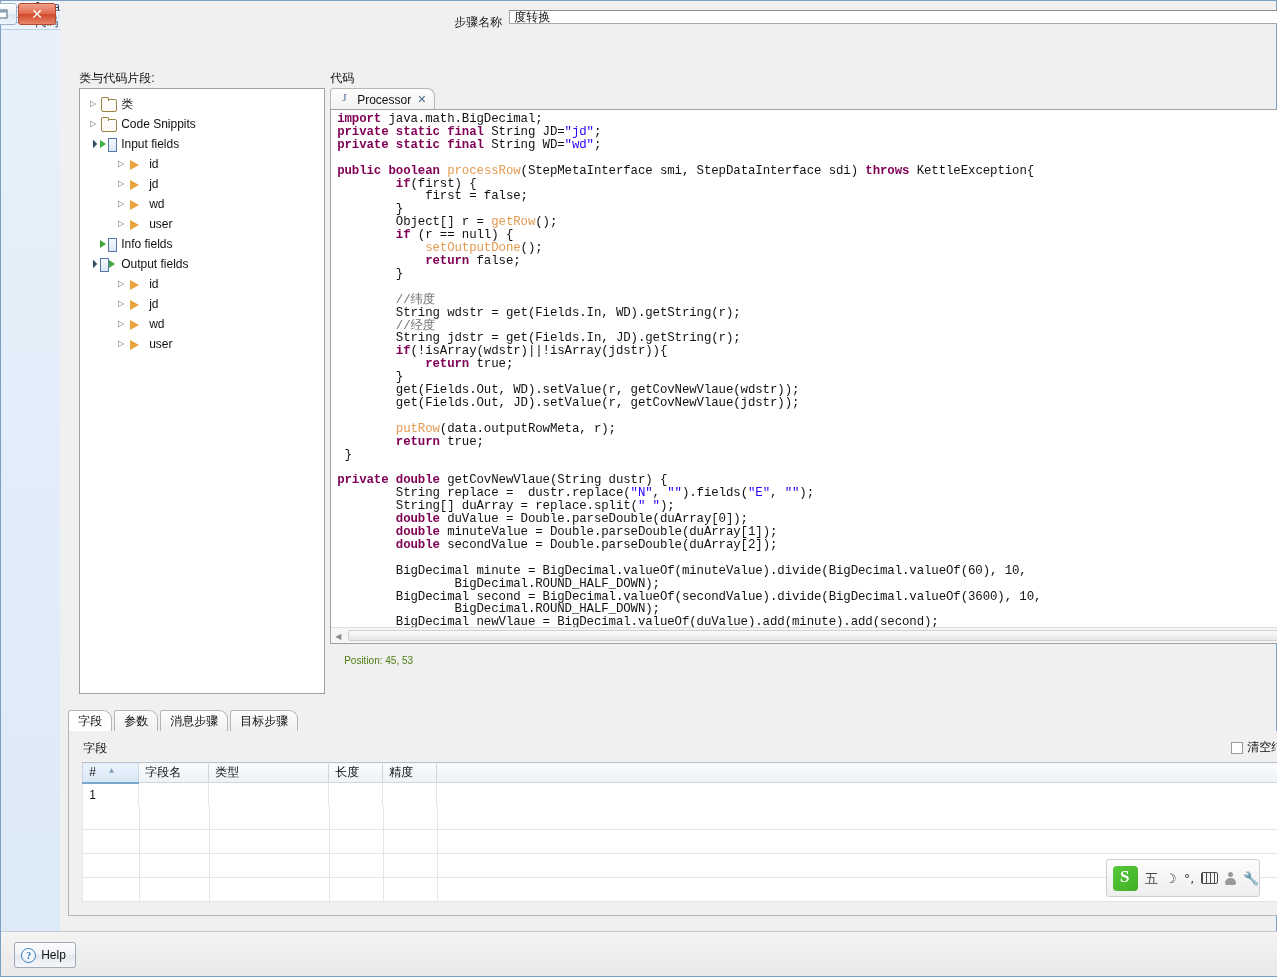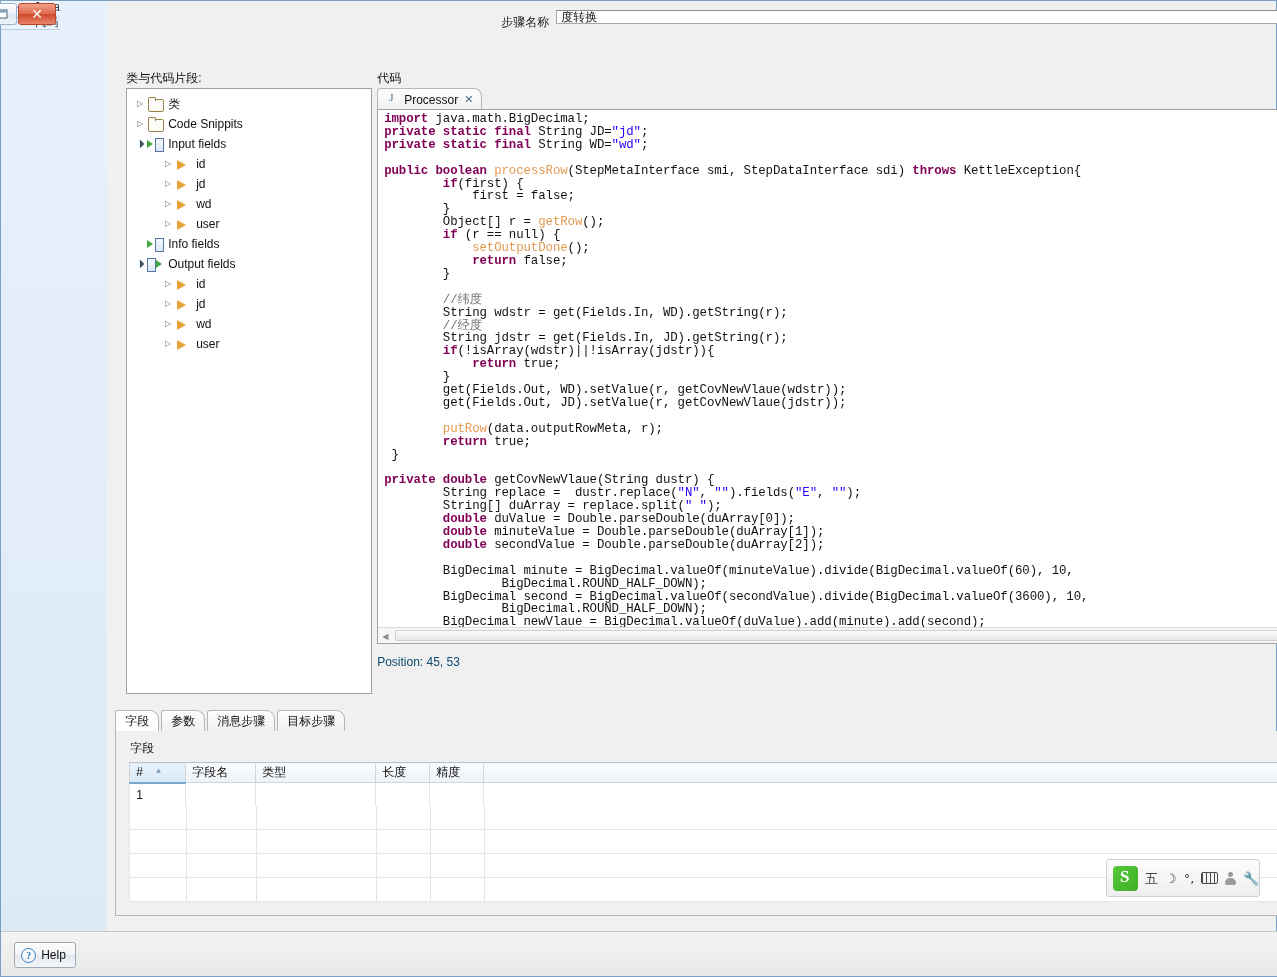--- a/index.html
+++ b/index.html
@@ -55,21 +55,21 @@
     border-color:#b4472e;
   }
   .glyph { position:absolute; left:50%; top:50%; transform:translate(-50%,-50%); }
   .g-min { width:11px; height:4px; border:1px solid #45617c; border-top:none; background:#7e9bb4;}
   .g-max { width:11px; height:9px; border:1px solid #45617c; background:#fff; }
   .g-max:after{content:"";position:absolute;left:0;top:0;right:0;height:2px;background:#7e9bb4;}
   .g-close { color:#fff; font-size:14px; font-weight:bold; line-height:1; font-family:"DejaVu Sans",sans-serif;}
   .g-arrows { color:#3d5a75; font-size:13px; line-height:1; font-family:"DejaVu Sans",sans-serif;}
 
   
-  .client { flex:1 1 auto; position:relative; background:#f0f0f0;margin-left:47px; }
+  .client { flex:1 1 auto; position:relative; background:#f0f0f0; }
 
   
   .steprow { position:absolute; left:0; top:9px; width:1277px; height:24px; }
   .steplabel { position:absolute; left:394px; top:4px; font-size:12px; color:#1d1d1d; }
   .stepinput {
     position:absolute; left:449px; top:0px; width:819px; height:14px;
     background:#fff; border:1px solid #a6a6a6; border-top-color:#8d8d8d;
     padding:2px 4px; font-size:12px; color:#111; font-family:"Liberation Sans",sans-serif;
   }
 
@@ -187,21 +187,21 @@
     content:""; position:absolute; left:4px; top:50%; margin-top:-3px;
     width:5px; height:6px;
     background:repeating-linear-gradient(180deg,#a9a9a9 0 1px,transparent 1px 2px);
   }
   .h-thumb {
     position:absolute; top:2px; bottom:2px; left:17px; width:930px;
     background:linear-gradient(180deg,#fbfbfb,#e6e6e6);
     border:1px solid #cfcfcf; border-radius:2px;
   }
 
-  .position-text { position:absolute; left:270px; top:654px; font-size:12px; color:#0c4a6e; }
+  .position-text { position:absolute; left:284px; top:654px; font-size:10px; color:#4d7c0f; }
 
   
   .lowertabs { position:absolute; left:8px; top:709px; width:1261px; height:22px; }
   .ltab {
     position:absolute; top:0; height:21px; display:flex; align-items:center;
     padding:0 9px; font-size:12px; color:#111;
     background:linear-gradient(180deg,#fdfdfd,#f0f0f0);
     border:1px solid #b5b5b5; border-bottom:none; border-radius:3px 9px 0 0;
   }
   .ltab.active { background:#fff; font-weight:normal; z-index:3; }

